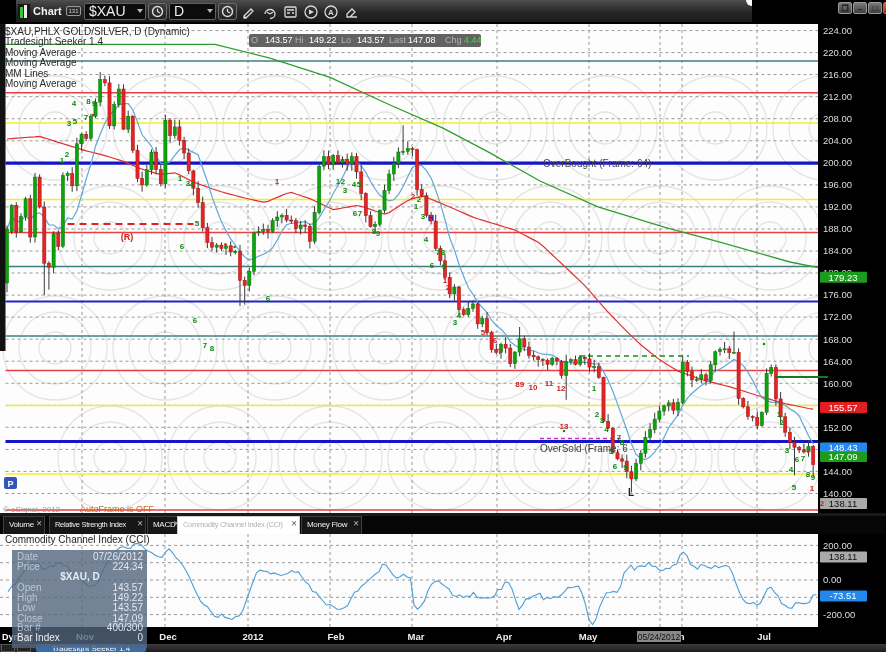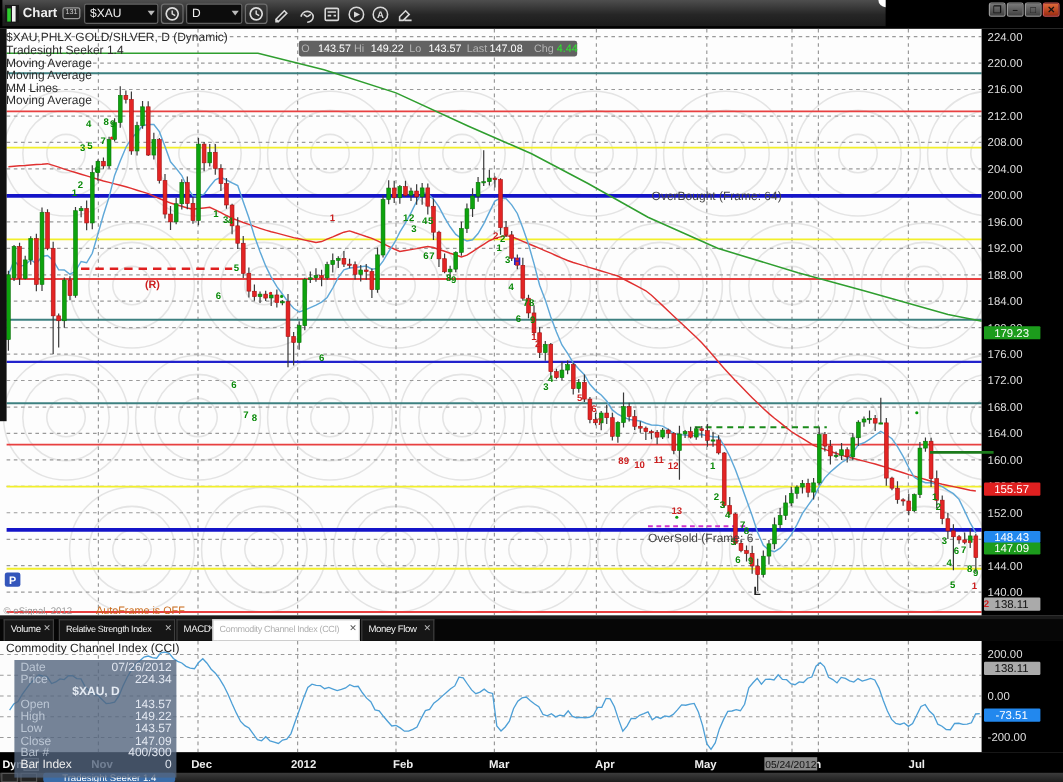--- a/index.html
+++ b/index.html
@@ -1,18 +1,18 @@
 <!DOCTYPE html>
 <html><head><meta charset="utf-8"><style>
 * { margin:0; padding:0; box-sizing:border-box; }
 html,body { width:886px; height:652px; overflow:hidden; background:#000; font-family:"Liberation Sans", sans-serif; }
 #app { position:relative; width:886px; height:652px; background:#000; }
 .abs { position:absolute; }
-#toolbar { left:2px; top:0; width:736px; height:23px; background:linear-gradient(#4e4e4e,#262626 55%,#1b1b1b); border-bottom:1px solid #000;padding-left:36px; }
-.combo { position:absolute; top:3px; height:17px; background:#0c0c0c; border:1px solid #616161; border-radius:2px; color:#eee; font-size:10px; line-height:15px; padding-left:4px; }
+#toolbar { left:16px; top:0; width:736px; height:23px; background:linear-gradient(#4e4e4e,#262626 55%,#1b1b1b); border-bottom:1px solid #000;padding-left:36px; }
+.combo { position:absolute; top:3px; height:17px; background:#0c0c0c; border:1px solid #616161; border-radius:2px; color:#eee; font-size:14px; line-height:15px; padding-left:4px; }
 .combo .arr { position:absolute; right:2px; top:5px; width:0; height:0; border-left:3.5px solid transparent; border-right:3.5px solid transparent; border-top:4px solid #bbb; }
 .tbtn { position:absolute; top:3px; width:19px; height:17px; border:1px solid #6e6e6e; border-radius:3px; background:linear-gradient(#3a3a3a,#222); }
 .winb { position:absolute; top:2px; width:14px; height:12px; border:1px solid #999; border-radius:2px; background:linear-gradient(#7a7a7a,#3f3f3f); color:#111; font-size:8px; text-align:center; line-height:11px; font-weight:bold; }
 #tabs { left:0; top:516px; width:886px; height:18px; background:#060606; }
 .tab { position:absolute; top:0px; height:18px; background:#161616; border:1px solid #3e3e3e; border-bottom:none; color:#f0f0f0; font-size:8px; letter-spacing:-0.3px; line-height:16px; padding:0 17px 0 5px; overflow:hidden; white-space:nowrap; }
 .tab .x { position:absolute; right:2px; top:-1px; color:#bbb; font-size:7.5px; }
 .tab.sel { background:#ffffff; color:#b0b0b0; border-color:#ccc; }
 .tab.sel .x { color:#555; }
 #status { left:0; top:644px; width:886px; height:8px; background:linear-gradient(#3c3c3c,#1c1c1c); }
 #tsbar { left:36px; top:644px; width:110px; height:8px; background:#3a6ca8; border-radius:2px; color:#fff; font-size:8px; line-height:9px; text-align:center; }

